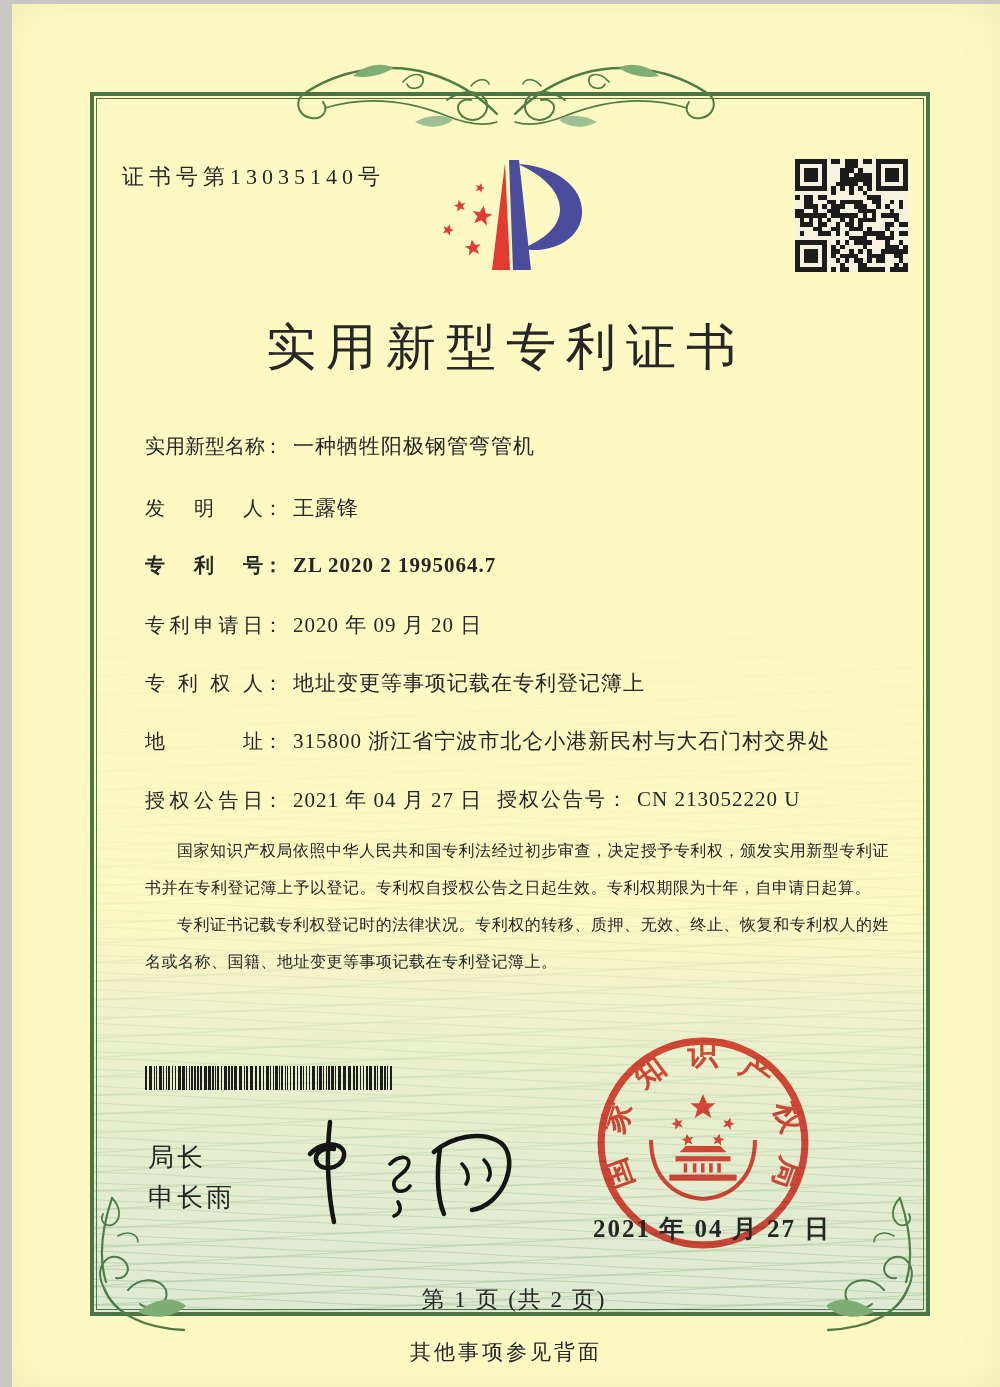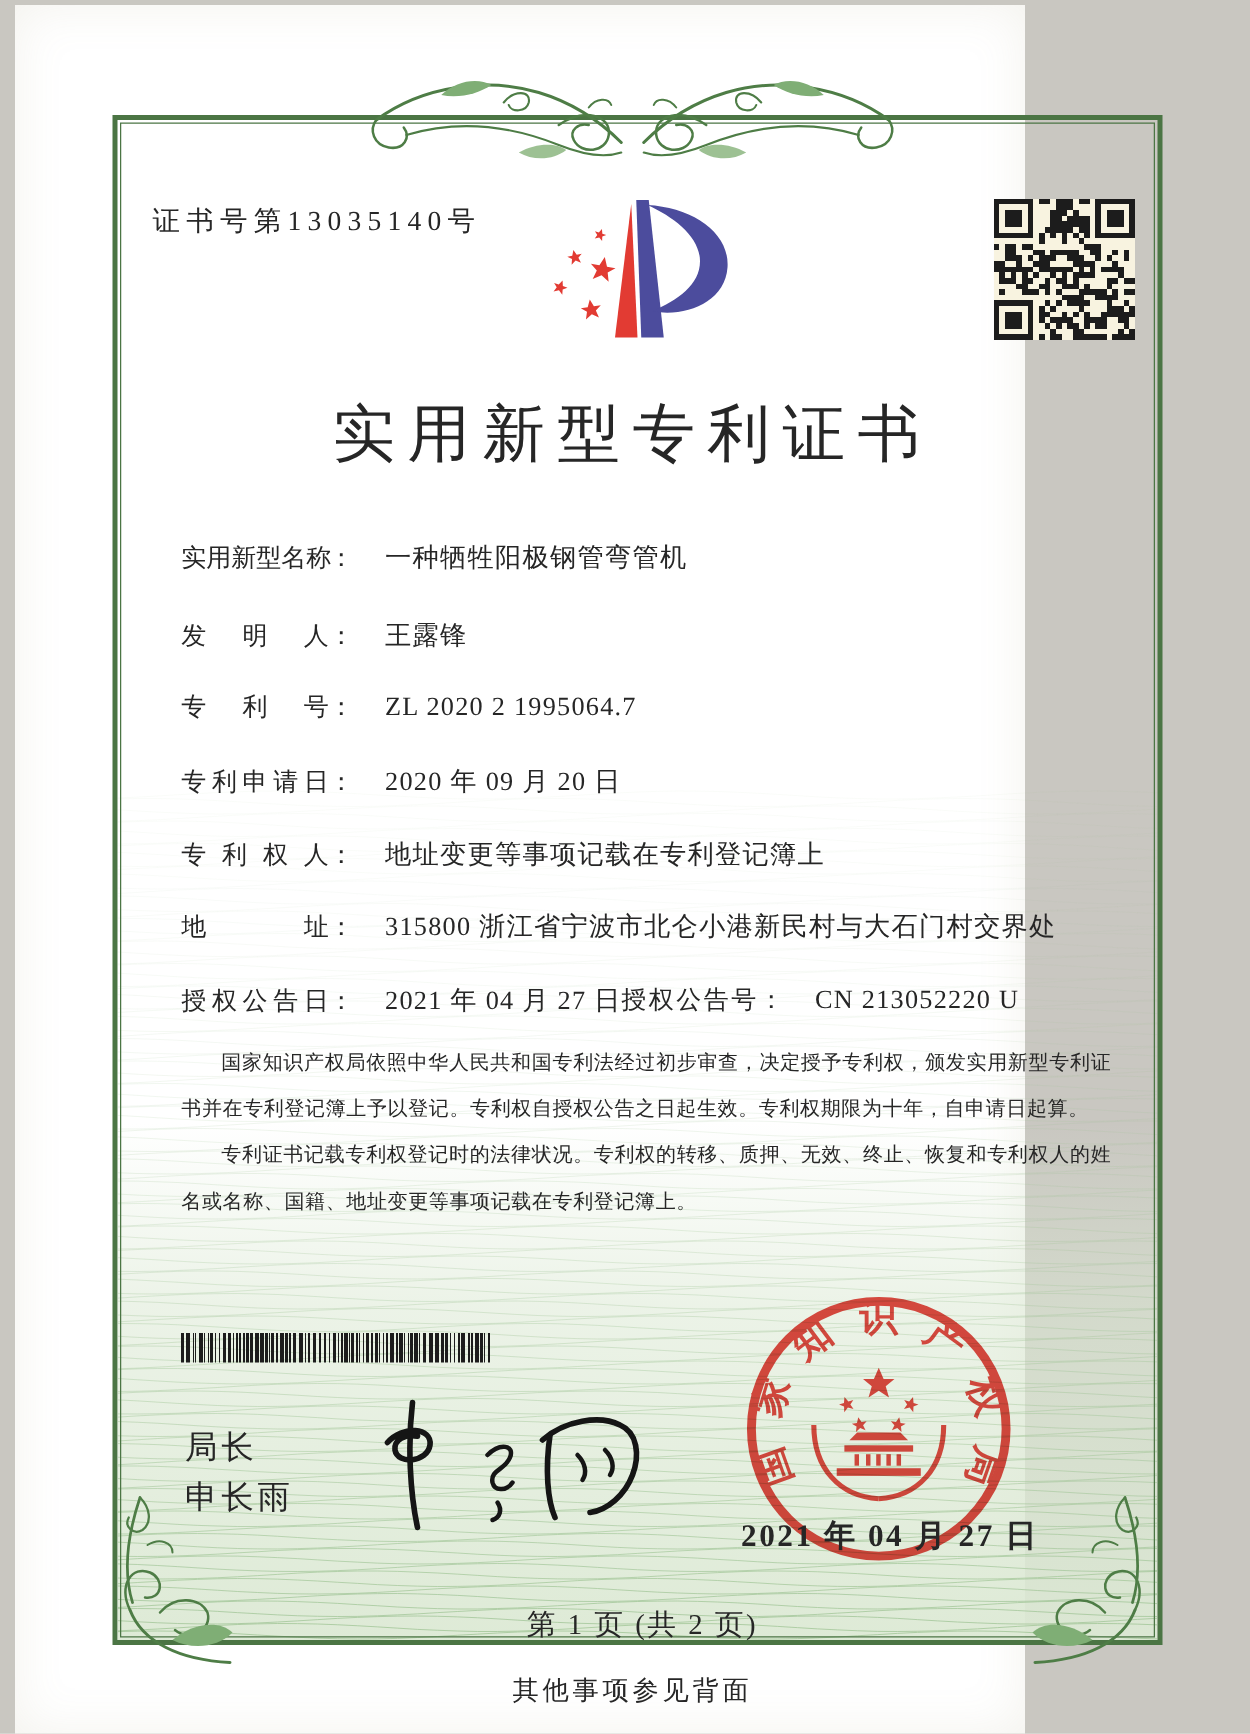--- a/index.html
+++ b/index.html
@@ -4,22 +4,22 @@
 <style>
   html,body{margin:0;padding:0;}
   body{
     width:1000px;height:1387px;position:relative;
     background:#c9c7c1;
     font-family:"Liberation Serif","DejaVu Serif",serif;
     color:#262626;
     overflow:hidden;
   }
   .paper{
-    position:absolute;left:12px;top:4px;width:808px;height:1383px;
-    background:#ffffff;
+    position:absolute;left:12px;top:4px;width:988px;height:1383px;
+    background:#fef9c3;
     box-shadow:inset 0 0 40px rgba(160,150,110,0.12);
   }
   .inner-border{
     position:absolute;left:78px;top:88px;width:832px;height:1216px;
     border:4px solid #4b7544;overflow:hidden;
   }
   .inner-border .thin{
     position:absolute;inset:2px;border:1.5px solid #4b7544;pointer-events:none;
   }
   #guil{position:absolute;inset:0;width:100%;height:100%;}
@@ -28,21 +28,21 @@
   }
   .logo{position:absolute;left:420px;top:148px;z-index:3;}
   .qr{position:absolute;left:783px;top:155px;z-index:3;}
   .title{
     position:absolute;left:78px;top:310px;width:832px;text-align:center;
     font-size:50px;font-weight:400;letter-spacing:10px;z-index:3;
   }
   .frow{position:absolute;left:133px;height:32px;font-size:21px;z-index:3;white-space:nowrap;}
   .flabel{display:inline-block;width:118px;font-size:20px;text-align:justify;text-align-last:justify;vertical-align:baseline;}
   .fcolon{font-size:20px;}
-  .fvalue{margin-left:25px;letter-spacing:1px;}
+  .fvalue{margin-left:10px;letter-spacing:1px;}
   .fpair2{position:absolute;left:352px;top:0;}
   .legal{
     position:absolute;left:133px;top:828px;width:744px;z-index:3;
     font-size:16px;line-height:37px;letter-spacing:0.5px;text-align:justify;
   }
   .legal p{margin:0;text-indent:2em;}
   .barcode{position:absolute;left:131px;top:1062px;z-index:3;}
   .signer{position:absolute;left:136px;z-index:3;font-size:26px;letter-spacing:3px;font-family:Liberation Mono, monospace;}
   .signature{position:absolute;left:282px;top:1112px;z-index:4;}
   .seal{position:absolute;left:582px;top:1030px;z-index:5;mix-blend-mode:multiply;opacity:.92;}
@@ -493,21 +493,21 @@
     </svg>
 
   <div class="title">实用新型专利证书</div>
 
   <div class="frow" style="top:428px;">
     <span class="flabel">实用新型名称</span><span class="fcolon">：</span><span class="fvalue">一种牺牲阳极钢管弯管机</span>
   </div>
   <div class="frow" style="top:490px;">
     <span class="flabel">发明人</span><span class="fcolon">：</span><span class="fvalue">王露锋</span>
   </div>
-  <div class="frow" style="top:548px;">
+  <div class="frow" style="top:548px;font-weight:bold;">
     <span class="flabel">专利号</span><span class="fcolon">：</span><span class="fvalue">ZL 2020 2 1995064.7</span>
   </div>
   <div class="frow" style="top:607px;">
     <span class="flabel">专利申请日</span><span class="fcolon">：</span><span class="fvalue">2020 年 09 月 20 日</span>
   </div>
   <div class="frow" style="top:665px;">
     <span class="flabel">专利权人</span><span class="fcolon">：</span><span class="fvalue">地址变更等事项记载在专利登记簿上</span>
   </div>
   <div class="frow" style="top:723px;">
     <span class="flabel">地址</span><span class="fcolon">：</span><span class="fvalue">315800 浙江省宁波市北仑小港新民村与大石门村交界处</span>

